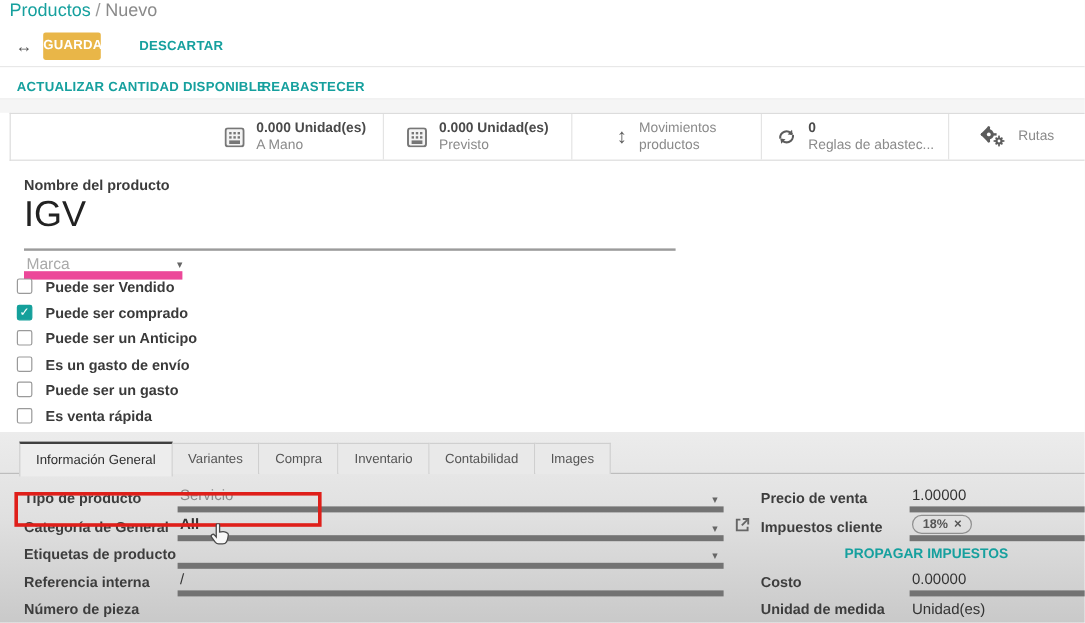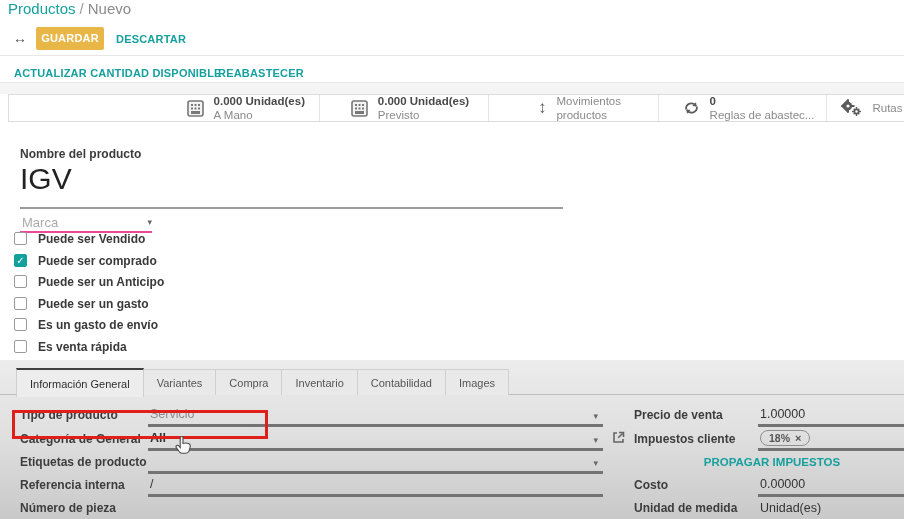--- a/index.html
+++ b/index.html
@@ -6,48 +6,48 @@
   body { background:#f0f0f0; font-family:"Liberation Sans",sans-serif; }
   .screen { position:relative; width:904px; height:519px; background:#fff; overflow:hidden; }
 
   
   .breadcrumb { position:absolute; left:8px; top:0; font-size:15px; color:#8a8a8a; }
   .breadcrumb .bc-section { color:#16a09e; cursor:pointer; }
   .breadcrumb .bc-sep { margin:0 4px; color:#9a9a9a; }
 
   
   .move-icon { position:absolute; left:13px; top:30px; font-size:14px; color:#555; }
-  .btn-save { position:absolute; left:36px; top:27px; width:68px; height:23px; background:#e9b648;
+  .btn-save { position:absolute; left:36px; top:27px; width:48px; height:23px; background:#e9b648;
               color:#fff; font-weight:bold; font-size:11px; text-align:center; line-height:23px;
               border-radius:2px; letter-spacing:.2px; cursor:pointer; }
   .btn-discard { position:absolute; left:116px; top:33px; color:#16a09e; font-weight:bold;
                  font-size:11px; letter-spacing:.2px; cursor:pointer; }
   .hdiv { position:absolute; left:0; width:904px; border-top:1px solid #e8e8e8; }
   .sub-act { position:absolute; top:67px; color:#16a09e; font-weight:bold; font-size:11px; letter-spacing:.2px; cursor:pointer; }
   .graystrip { position:absolute; left:0; top:83px; width:904px; height:11px; background:#f5f5f5; }
 
   
-  .statbox { position:absolute; left:8px; top:94px; width:896px; height:28px; background:#fff;
-             border:1px solid #dcdcdc; border-right:none; display:flex;gap:12px; }
+  .statbox { position:absolute; left:8px; top:94px; width:896px; height:40px; background:#fff;
+             border:1px solid #dcdcdc; border-right:none; display:flex; }
   .stat { display:flex; align-items:center; justify-content:center; gap:10px; border-right:1px solid #e4e4e4; cursor:pointer; }
   .stat:last-child { border-right:none; }
   .s1 { width:311px; justify-content:flex-end; padding-right:14px; }
   .s2 { width:157px; } .s3 { width:158px; } .s4 { width:156px; } .s5 { flex:1; }
   .stat-text { display:flex; flex-direction:column; line-height:14px; font-size:11.5px; }
   .stat-l1 { font-weight:bold; color:#4a4a4a; }
   .stat-l2 { color:#8a8a8a; }
   .stat .muted { font-weight:normal; color:#8a8a8a; }
   .arrows-v { font-size:17px; color:#5c5c5c; }
 
   
   .fld-label { font-size:12px; font-weight:bold; color:#3c3c3c; }
   .name-label { position:absolute; left:20px; top:147px; }
   .name-value { position:absolute; left:20px; top:162px; font-size:30px; color:#222; }
   .name-line { position:absolute; left:20px; top:207px; width:543px; border-top:2px solid #9b9b9b; }
-  .brand { position:absolute; left:20px; top:213px; width:132px; height:20px; border-bottom:2px solid #ec4899;
+  .brand { position:absolute; left:20px; top:213px; width:132px; height:20px; border-bottom:7px solid #ec4899;
            display:flex; align-items:center; justify-content:space-between; cursor:pointer; }
   .brand .ph { color:#aaa; font-size:13px; padding-left:2px; }
   .caret { color:#666; font-size:9px; }
 
   
   .checks { position:absolute; left:14px; top:232px; }
   .chk-row { height:21.5px; display:flex; gap:11px; cursor:pointer; }
   .chk-box { width:13px; height:13px; border:1.5px solid #9a9a9a; border-radius:2px; background:#fff;
              font-size:10px; line-height:11px; text-align:center; color:#fff; }
   .chk-box.checked { background:#14a09b; border-color:#14a09b; }
@@ -65,21 +65,21 @@
 
   
   .frow { position:absolute; height:24px; width:100%; display:flex; align-items:center; }
   .fcol { position:absolute; top:403px; }
   .fcol-l { left:20px; width:583px; }
   .fcol-r { left:634px; width:270px; }
   .flabel { font-size:12px; font-weight:bold; color:#3d3d3d; }
   .fcol-l .flabel { width:128px; } .fcol-r .flabel { width:124px; }
   .fval { flex:1; height:100%; display:flex; align-items:center; position:relative; padding-left:2px;
           font-size:12.5px; color:#333; }
-  .fval.ul { border-bottom:3px solid #737373; }
+  .fval.ul { border-bottom:5px solid #737373; }
   .fval .muted { color:#8a8a8a; }
   .fval .bold { font-weight:bold; }
   .fval .caret { position:absolute; right:5px; top:8px; }
   .extlink { position:absolute; right:-22px; top:4px; cursor:pointer; }
   .tag { display:inline-flex; align-items:center; gap:5px; border:1.6px solid #8f8f8f; border-radius:10px;
          padding:0 8px; height:16px; font-size:10.5px; font-weight:bold; color:#555; }
   .tag .x { cursor:pointer; font-size:11px; }
   .propagar { color:#16a09e; font-weight:bold; font-size:11.5px; padding-left:6px; cursor:pointer; }
 
   
@@ -201,25 +201,25 @@
     <div class="chk-row">
         <span class="chk-box checked">✓</span>
         <span class="chk-lbl">Puede ser comprado</span>
       </div>
     <div class="chk-row">
         <span class="chk-box"></span>
         <span class="chk-lbl">Puede ser un Anticipo</span>
       </div>
     <div class="chk-row">
         <span class="chk-box"></span>
+        <span class="chk-lbl">Es un gasto de envío</span>
+      </div>
+    <div class="chk-row">
+        <span class="chk-box"></span>
         <span class="chk-lbl">Puede ser un gasto</span>
-      </div>
-    <div class="chk-row">
-        <span class="chk-box"></span>
-        <span class="chk-lbl">Es un gasto de envío</span>
       </div>
     <div class="chk-row">
         <span class="chk-box"></span>
         <span class="chk-lbl">Es venta rápida</span>
       </div>
   </div>
 
   <div class="notebook"></div>
   <div class="tabline"></div>
   <div class="tabs">

